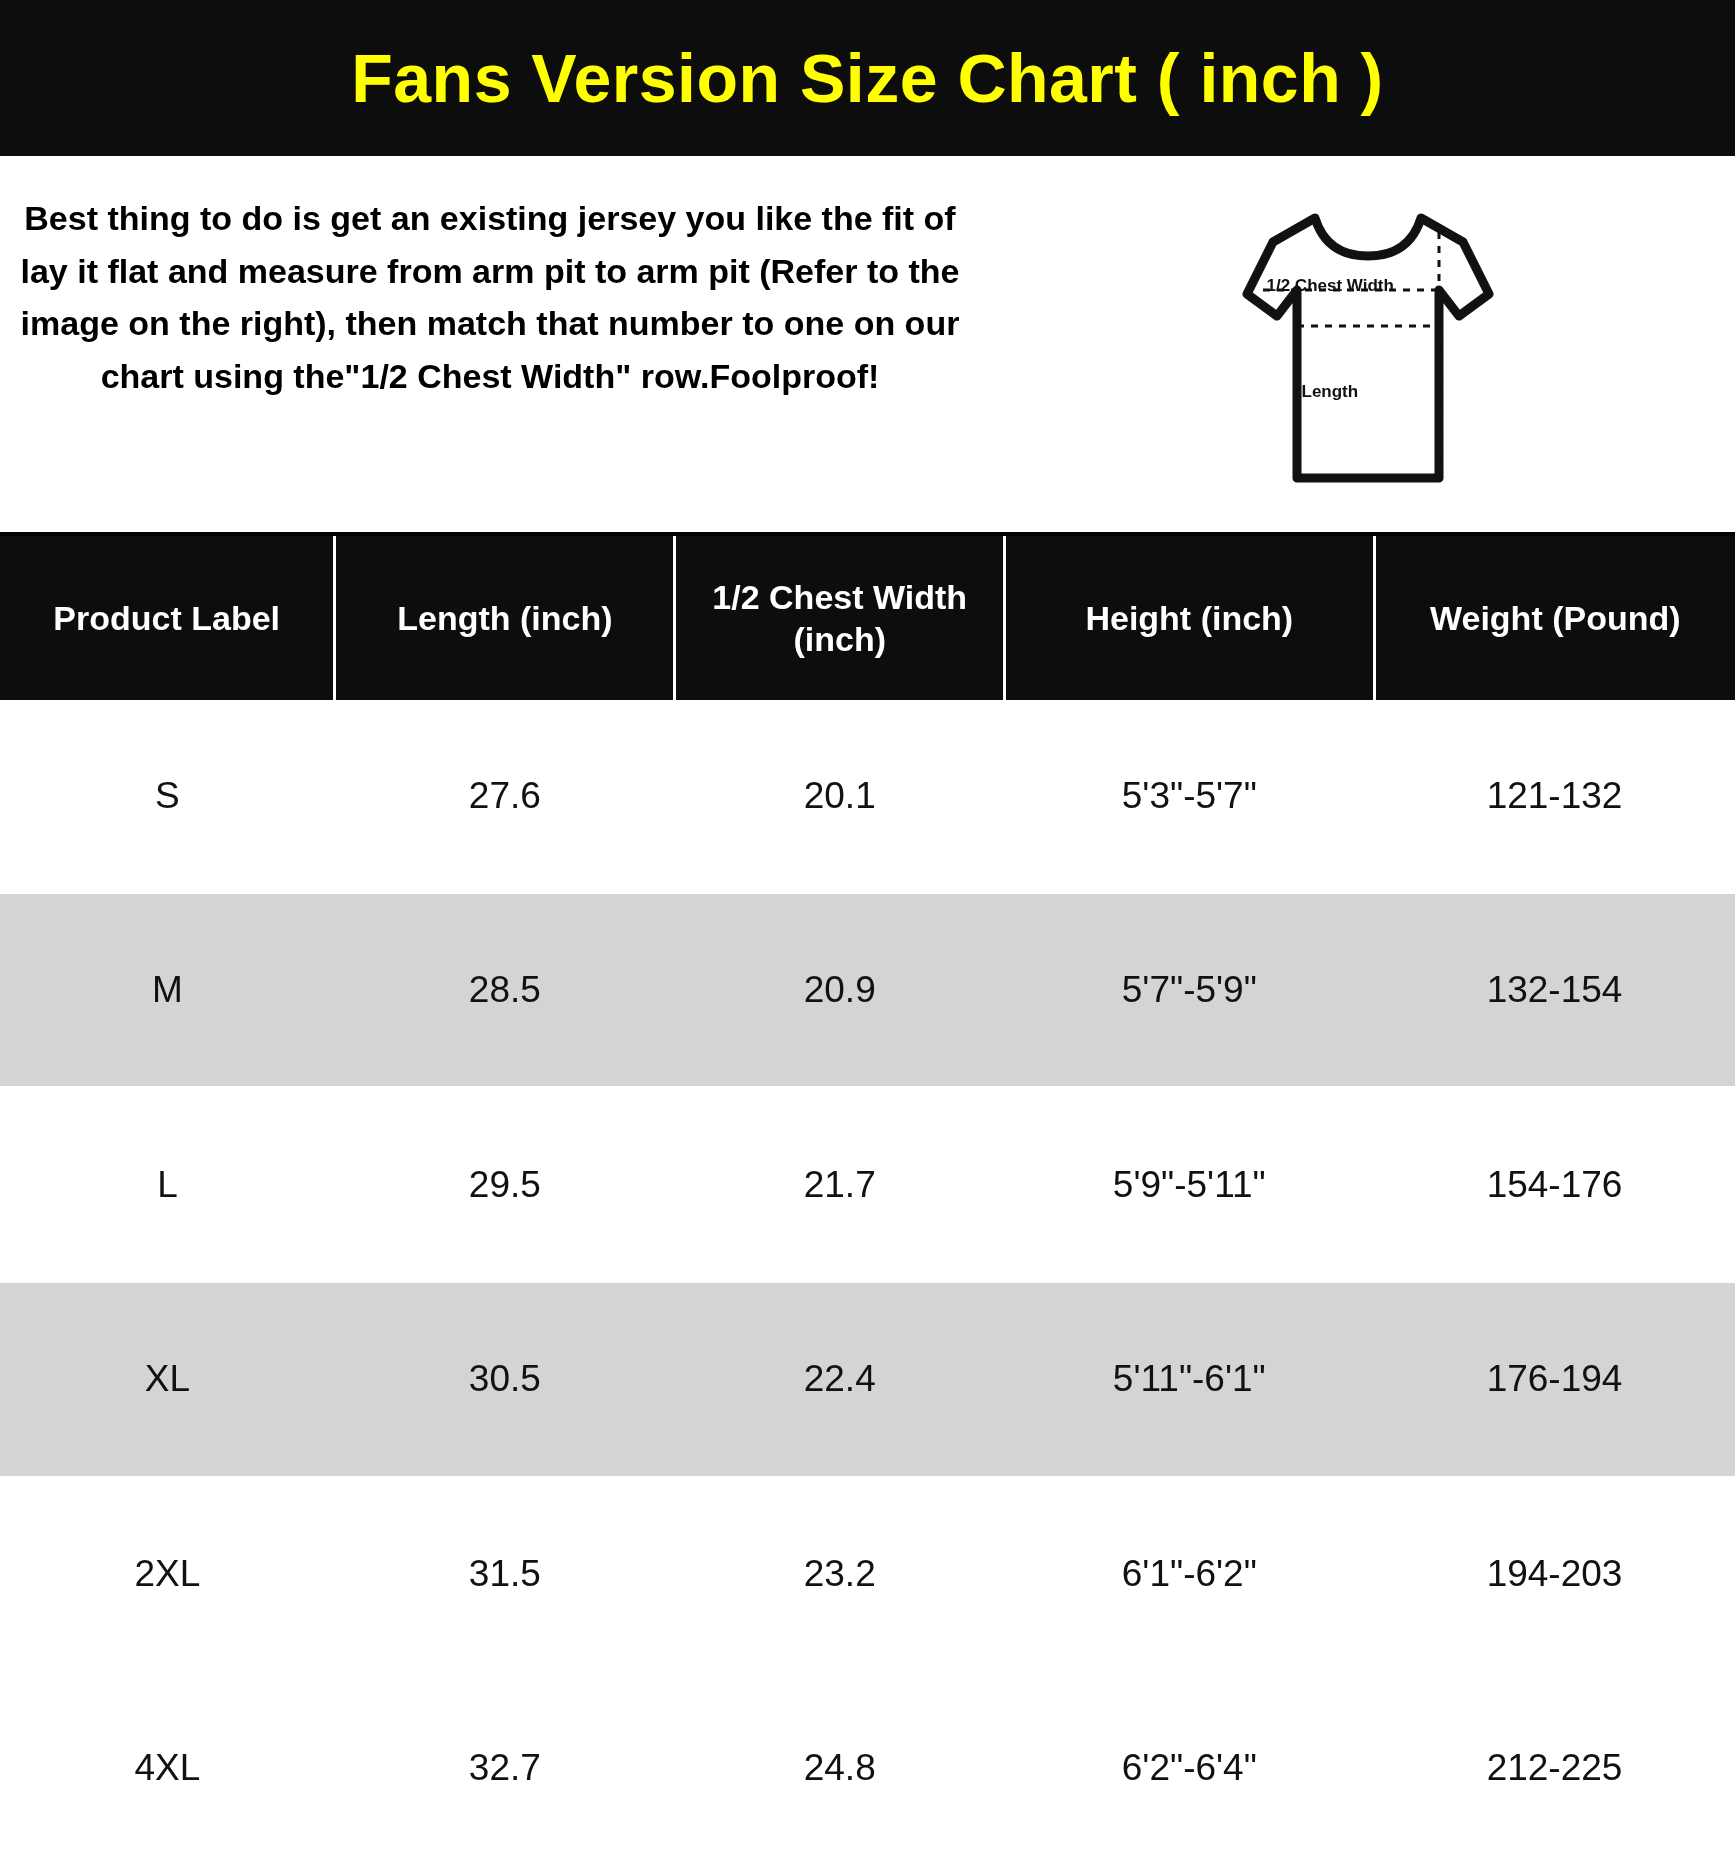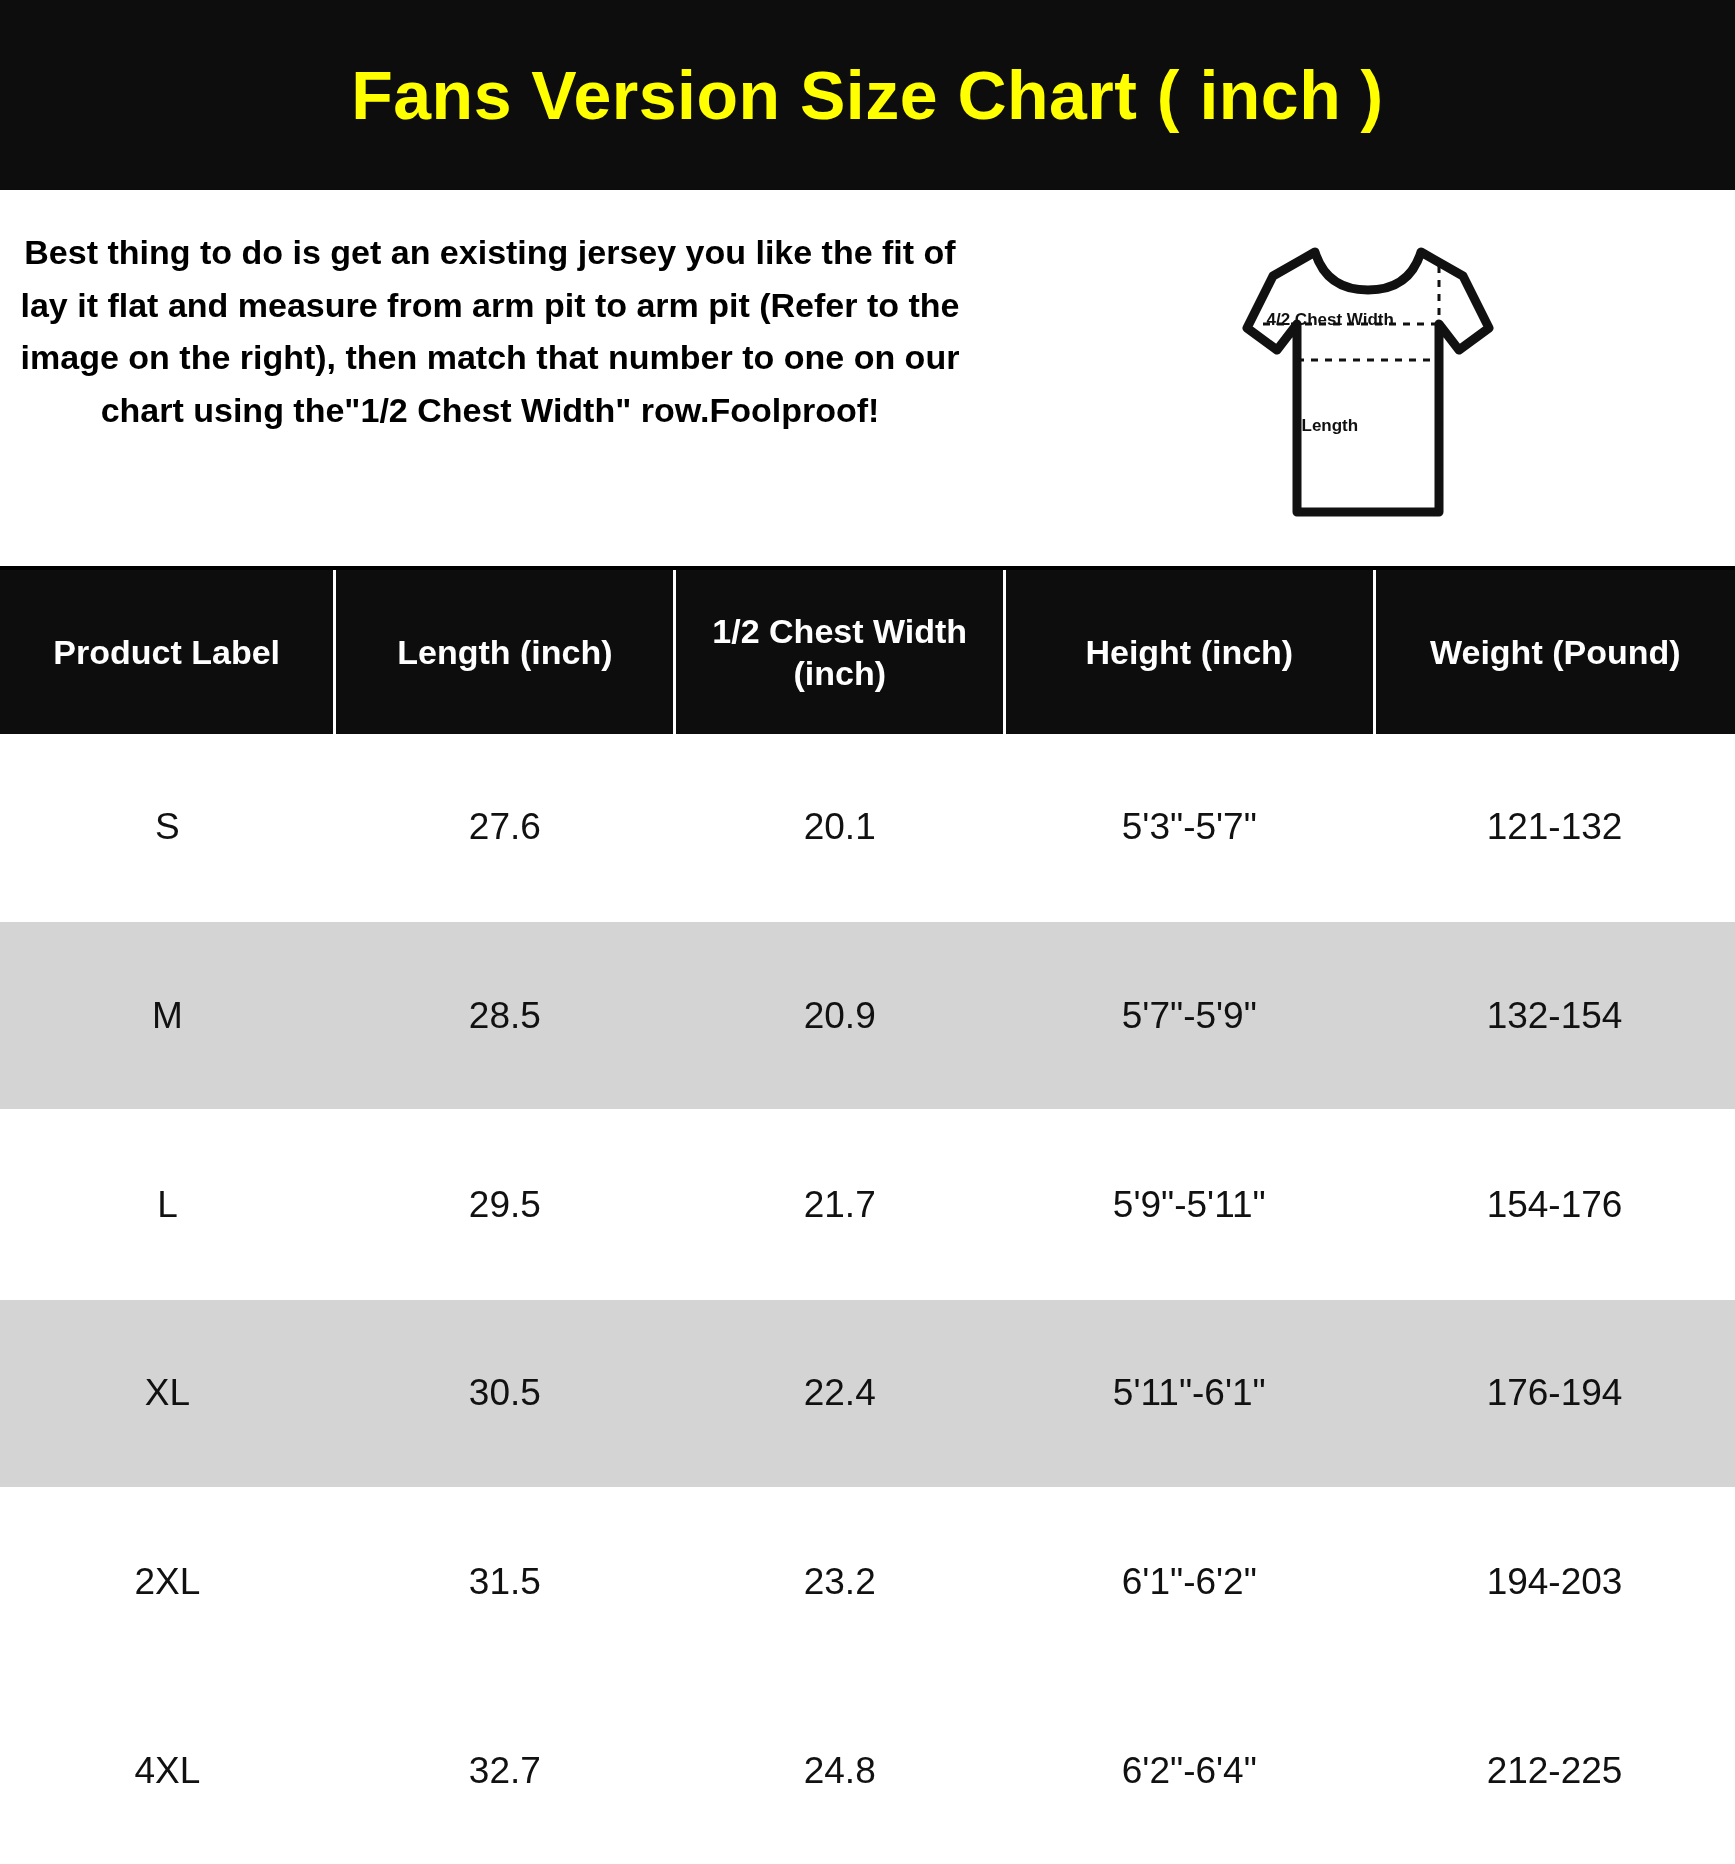--- a/index.html
+++ b/index.html
@@ -19,21 +19,21 @@
     height: 1864px;
     box-sizing: border-box;
     display: flex;
     flex-direction: column;
     background: #ffffff;
   }
 
   
   .header-band {
     background: #0d0d0d;
-    height: 190px;
+    height: 156px;
     display: flex;
     align-items: center;
     justify-content: center;
     flex: 0 0 auto;
   }
   .header-title {
     color: #ffff00;
     font-size: 68px;
     font-weight: bold;
     letter-spacing: 0.5px;
@@ -188,21 +188,21 @@
       <div class="info-body">Best thing to do is get an existing jersey you like the fit of lay it flat and measure from arm pit to arm pit (Refer to the image on the right), then match that number to one on our chart using the"1/2 Chest Width" row.Foolproof!</div>
     </div>
     <div class="info-figure">
       <div class="shirt-wrap">
         <svg width="330" height="300" viewBox="0 0 330 300">
           <path d="M112 20 L70 44 L44 96 L74 118 L94 92 L94 280 L236 280 L236 92 L256 118 L286 96 L260 44 L218 20 C210 46 192 58 165 58 C138 58 120 46 112 20 Z" fill="#ffffff" stroke="#111111" stroke-width="9" stroke-linejoin="round"></path>
           <line x1="236" y1="34" x2="236" y2="284" stroke="#111111" stroke-width="3" stroke-dasharray="7,7"></line>
           <line x1="60" y1="92" x2="240" y2="92" stroke="#111111" stroke-width="3" stroke-dasharray="7,7"></line>
           <line x1="94" y1="128" x2="240" y2="128" stroke="#111111" stroke-width="3" stroke-dasharray="7,7"></line>
         </svg>
-        <div class="shirt-label lbl-chest">4/2 Chest Width</div>
+        <div class="shirt-label lbl-chest">1/2 Chest Width</div>
         <div class="shirt-label lbl-length">Length</div>
       </div>
     </div>
   </div>
 
   <table class="size-table">
     <colgroup>
       <col class="c0">
         <col class="c1">
         <col class="c2">

